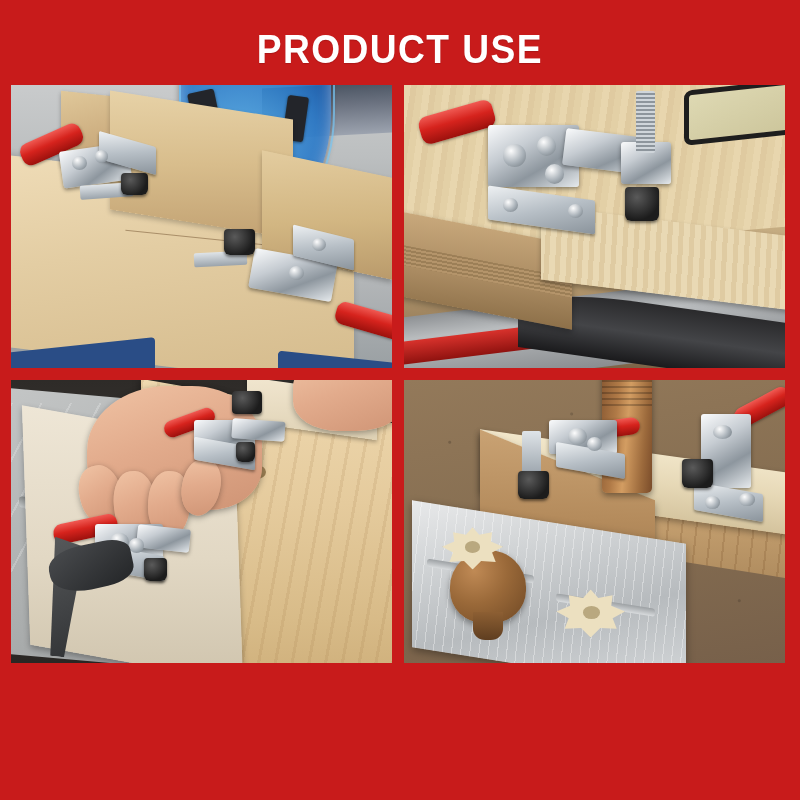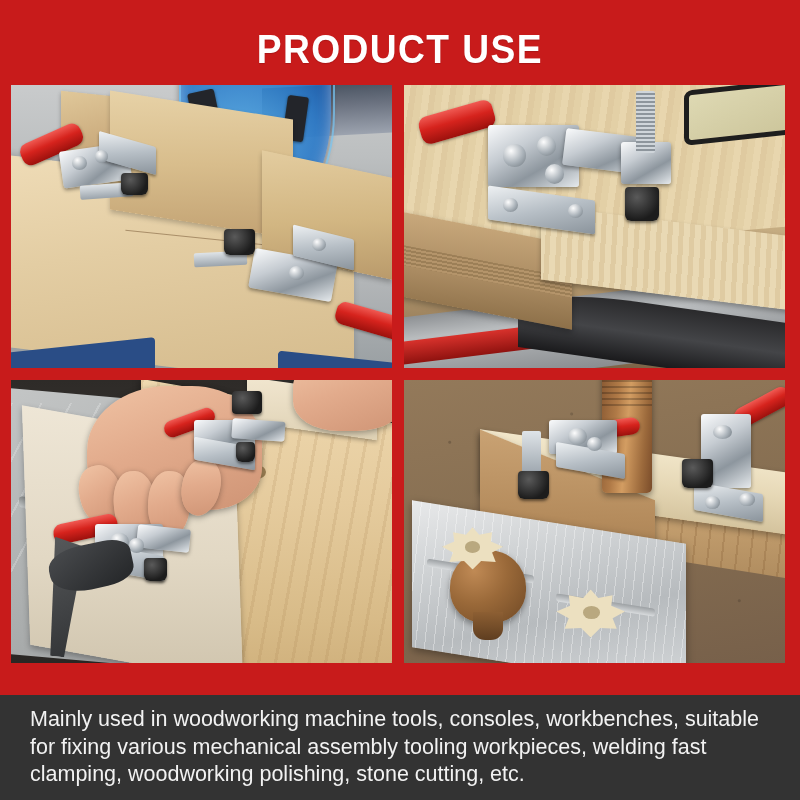--- a/index.html
+++ b/index.html
@@ -353,17 +353,14 @@
         <div class="clamp-base" style="left:76%;top:38%;width:18%;height:10%;transform:skewY(10deg);"></div>
         <div class="clamp-tip" style="left:73%;top:28%;width:8%;height:10%;"></div>
         <div class="rivet" style="left:81%;top:16%;width:5%;height:5%;"></div>
         <div class="rivet" style="left:79%;top:41%;width:4%;height:4.5%;"></div>
         <div class="rivet" style="left:88%;top:40%;width:4%;height:4.5%;"></div>
       </div>
     </div>
 
   </div>
 
-  <div class="caption">
-    <p>Mainly used in woodworking machine tools, consoles, workbenches, suitable for fixing various mechanical assembly tooling workpieces, welding fast clamping, woodworking polishing, stone cutting, etc.</p>
-  </div>
 
 </div>
 
 </body></html>

